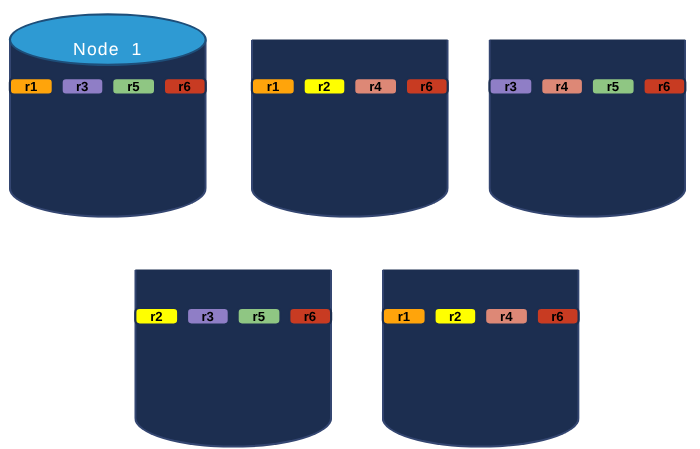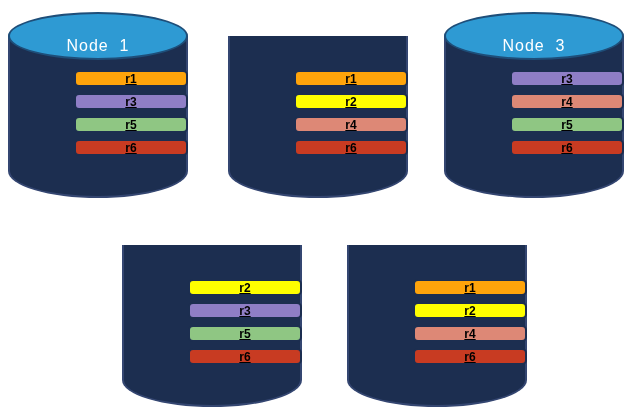--- a/index.html
+++ b/index.html
@@ -53,25 +53,24 @@
     letter-spacing: 1px;
     white-space: pre;
     margin-top: 20px;
   }
   .bars {
     position: absolute;
     top: 58px;
     left: 0;
     right: 0;
     display: flex;
-    flex-direction: column;
-    align-items: flex-end;
+    flex-direction: row;
+    align-items: flex-start;
     gap: 6px;
     z-index: 3;
-    text-decoration: underline;
   }
   .bar {
     width: 114px;
     height: 17px;
     box-sizing: border-box;
     border: 2px solid var(--bar-border, #1C2E50);
     border-radius: 5px;
     display: flex;
     align-items: center;
     justify-content: center;
@@ -109,23 +108,20 @@
     <div class="bars">
       <div class="bar" style="background-color: rgb(255, 164, 11);">r1</div>
       <div class="bar" style="background-color: rgb(255, 255, 0);">r2</div>
       <div class="bar" style="background-color: rgb(221, 136, 118);">r4</div>
       <div class="bar" style="background-color: rgb(200, 59, 34);">r6</div>
     </div>
   </div>
 
   <div class="cylinder pos-n3">
     <div class="cyl-body"></div>
-    <div class="cyl-top">
-      <span class="node-title">Node  3</span>
-    </div>
     <div class="bars">
       <div class="bar" style="background-color: rgb(143, 126, 198);">r3</div>
       <div class="bar" style="background-color: rgb(221, 136, 118);">r4</div>
       <div class="bar" style="background-color: rgb(143, 198, 131);">r5</div>
       <div class="bar" style="background-color: rgb(200, 59, 34);">r6</div>
     </div>
   </div>
 
   <div class="cylinder pos-n4">
     <div class="cyl-body"></div>

